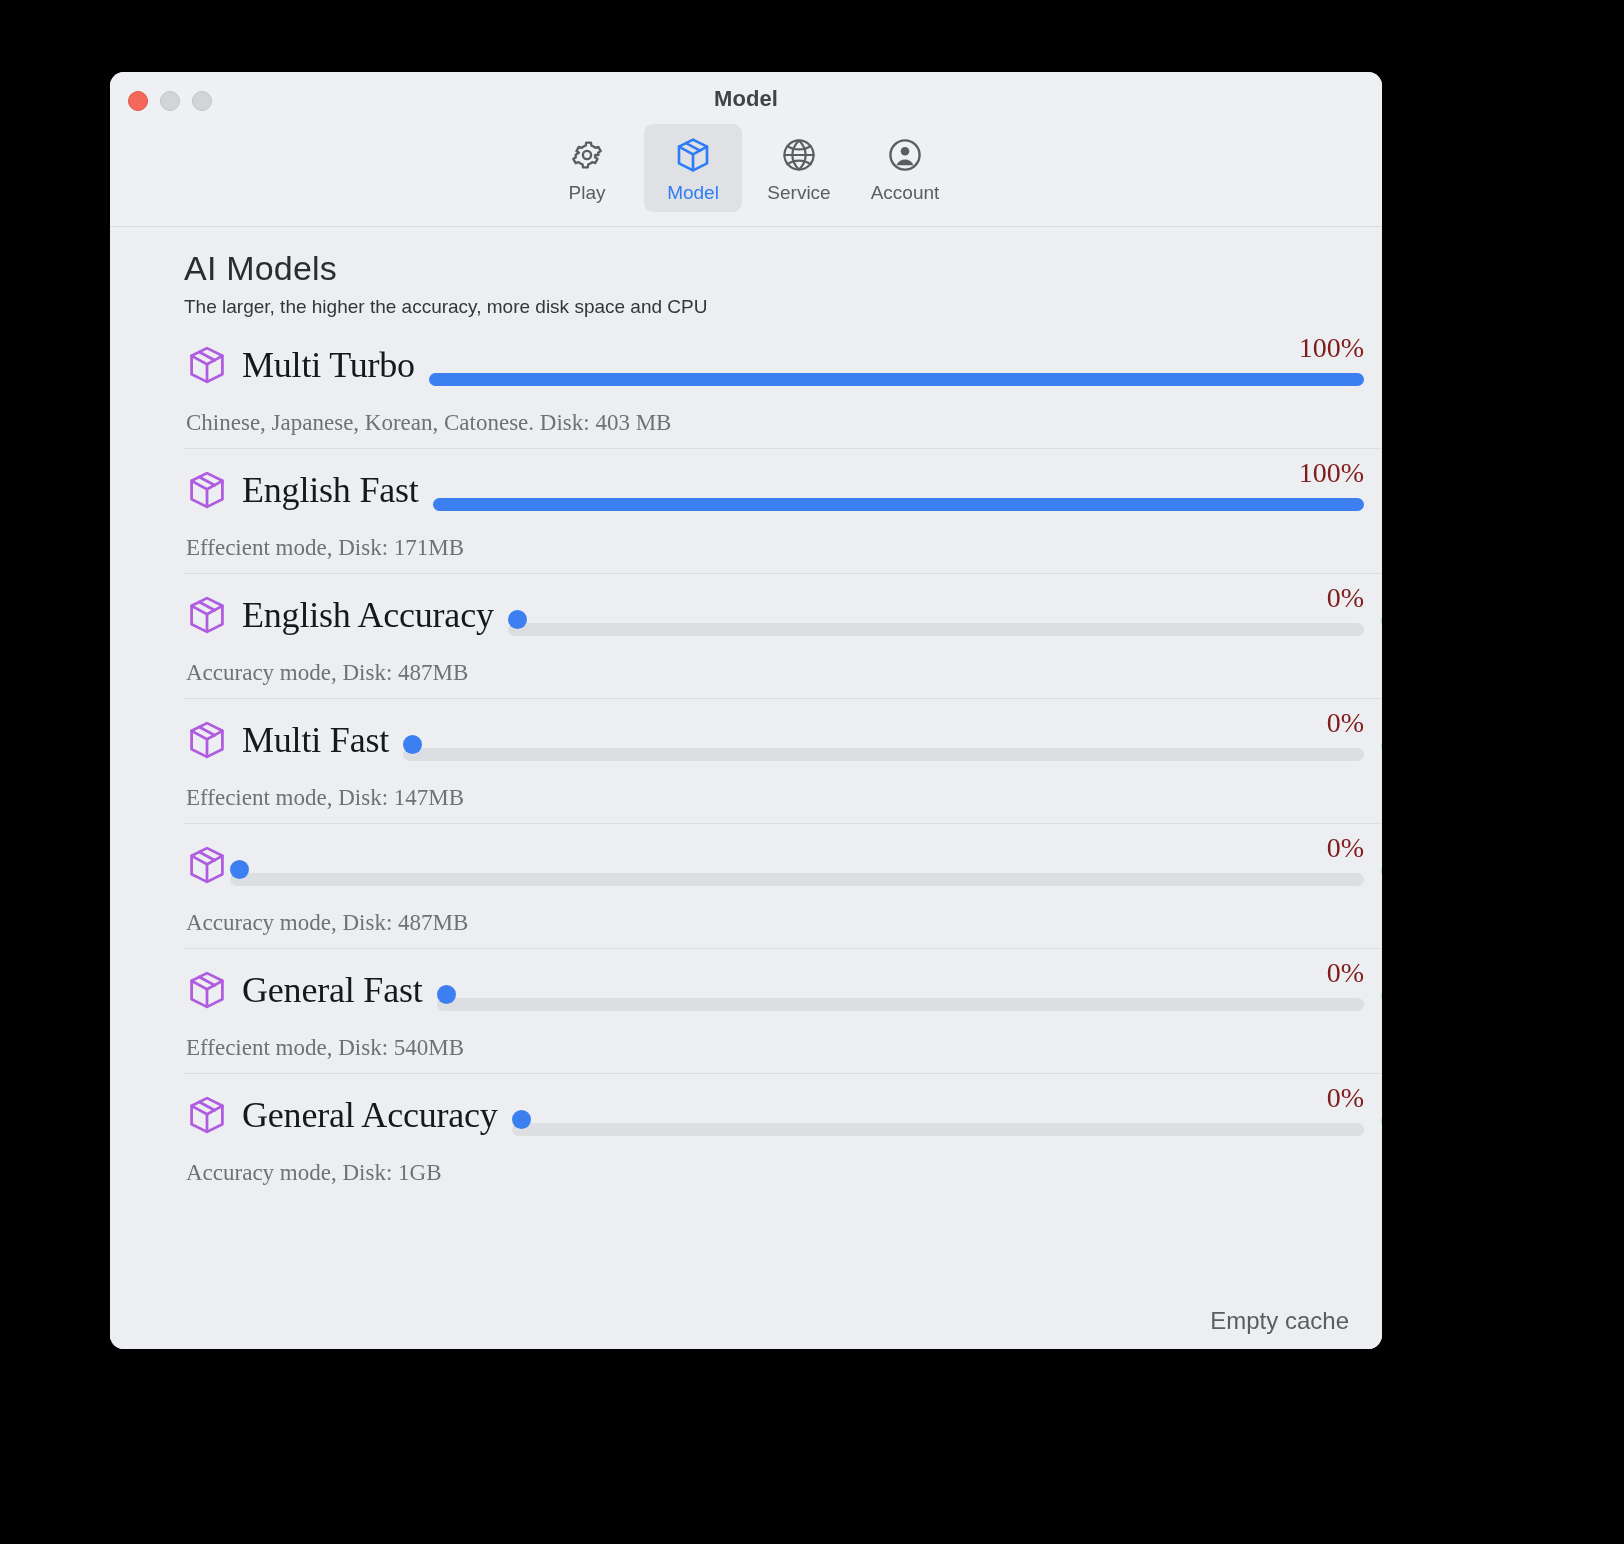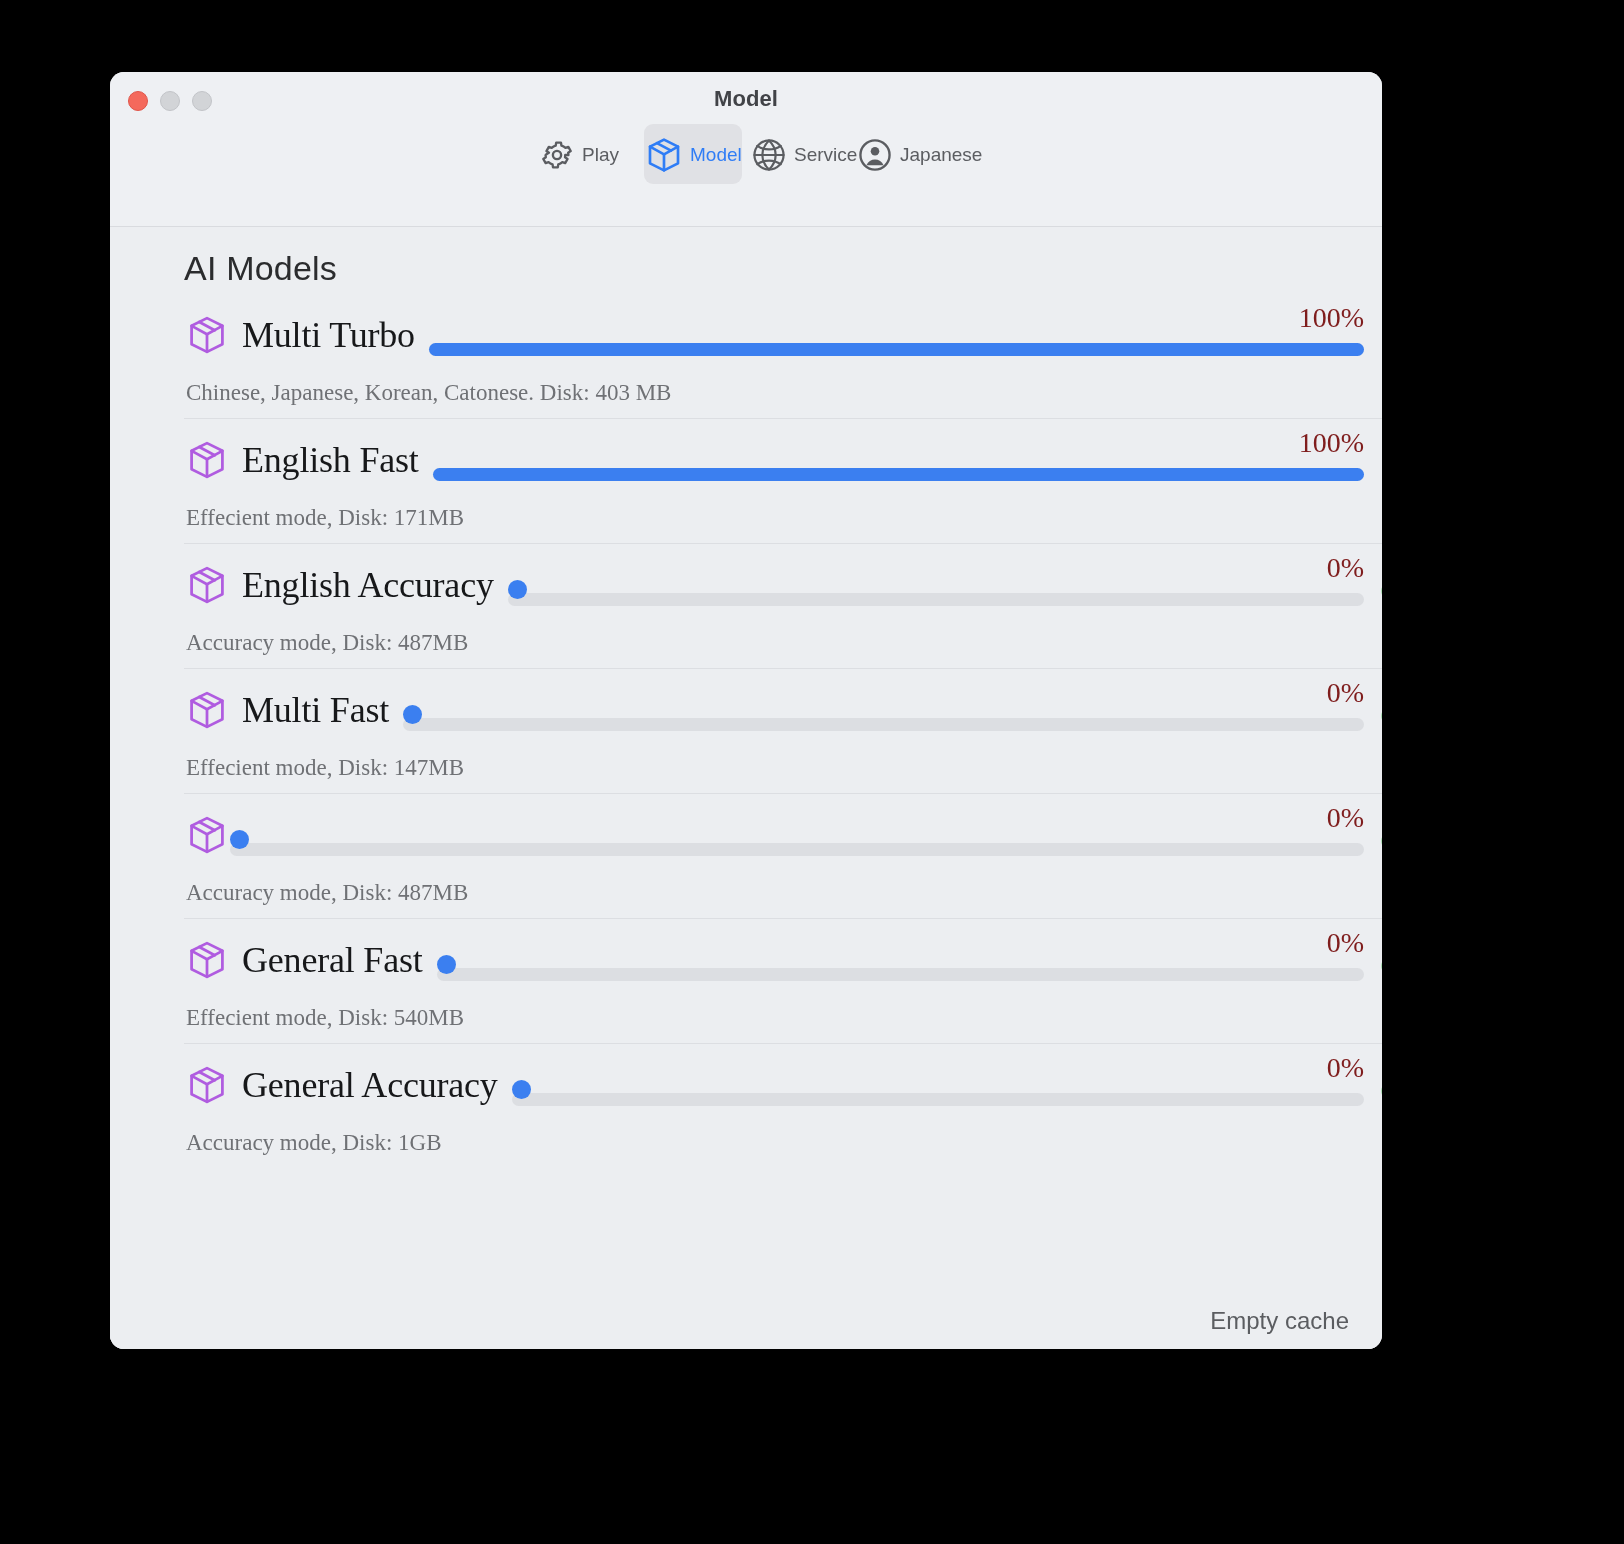--- a/index.html
+++ b/index.html
@@ -58,21 +58,21 @@
     top: 52px; left: 0; right: 0;
     display: flex;
     justify-content: center;
     align-items: flex-start;
     gap: 8px;
   }
   .tab {
     width: 98px;
     padding: 10px 0 8px 0;
     display: flex;
-    flex-direction: row;
+    flex-direction: column;
     align-items: center;
     gap: 6px;
     border-radius: 9px;
     cursor: default;
   }
   .tab.active { background: #e0e1e5; }
   .tab .glyph { height: 42px; display: flex; align-items: center; justify-content: center; }
   .tab .tlabel {
     font-size: 19px;
     color: #5b5d61;
@@ -285,35 +285,36 @@
         </div>
 
         <div class="tab">
           <span class="glyph">
             <svg width="38" height="38" viewBox="0 0 24 24" fill="none" stroke="#5b5d61" stroke-width="1.5" stroke-linecap="round" stroke-linejoin="round">
               <circle cx="12" cy="12" r="9.2"></circle>
               <circle cx="12" cy="9.6" r="2.7" fill="#5b5d61" stroke="none"></circle>
               <path d="M6.6 18.4c1-2.3 3-3.5 5.4-3.5s4.4 1.2 5.4 3.5" fill="#5b5d61" stroke="none"></path>
             </svg>
           </span>
-          <span class="tlabel">Japanese</span>
+          <span class="tlabel">Account</span>
         </div>
 
       </div>
     </div>
 
     <div class="content-wrap">
 
       <div class="scroll-gutter">
         <div class="scroll-thumb"></div>
       </div>
 
       <div class="scroll-pane">
         <div class="pane-inner">
           <div class="section-title">AI Models</div>
+          <div class="section-sub">The larger, the higher the accuracy, more disk space and CPU</div>
 
           <div class="model-list">
 
             <div class="row">
               <div class="row-main">
                 <span class="cube">
                   <svg width="44" height="44" viewBox="0 0 24 24" fill="none" stroke="#b05ce0" stroke-width="1.5" stroke-linecap="round" stroke-linejoin="round">
                     <path d="M12 2.8 20.4 7v10L12 21.2 3.6 17V7z"></path>
                       <path d="M3.6 7 12 11.6 20.4 7"></path>
                       <path d="M12 11.6v9.6"></path>

